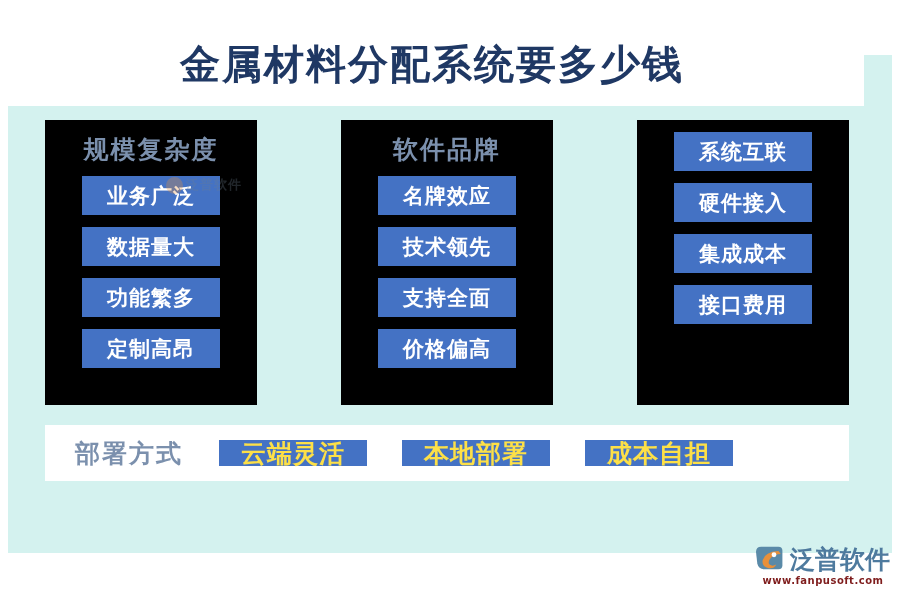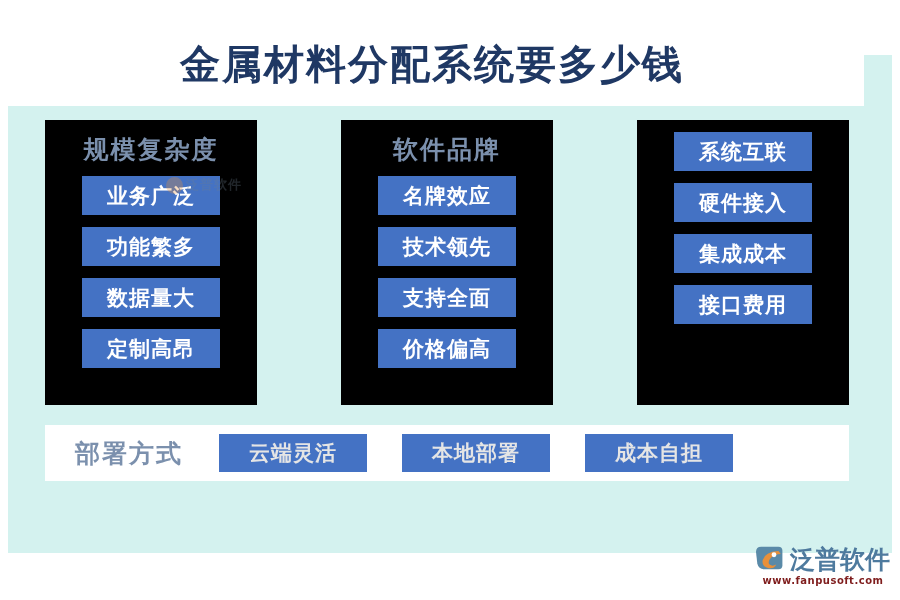--- a/index.html
+++ b/index.html
@@ -114,25 +114,25 @@
     font-family: "DejaVu Serif", "Liberation Serif", serif;
     font-size: 25px;
     font-weight: 700;
     color: #7b90ad;
     letter-spacing: 2px;
     margin-right: 36px;
     white-space: nowrap;
   }
   .bottom-chip {
     width: 148px;
-    height: 38px;
+    height: 26px;
     background: #4472c4;
-    color: #e5e5e5;
-    font-family: "DejaVu Serif", "Liberation Serif", serif;
-    font-size: 21px;
+    color: #fde047;
+    font-family: "DejaVu Serif", "Liberation Serif", serif;
+    font-size: 25px;
     font-weight: 700;
     letter-spacing: 1px;
     display: flex;
     align-items: center;
     justify-content: center;
     margin-right: 35px;
     white-space: nowrap;
   }
 
   
@@ -206,22 +206,22 @@
 
   <div class="title-box">
     <div class="title-text">金属材料分配系统要多少钱</div>
   </div>
 
   <div class="cards-row">
 
     <div class="card">
       <div class="card-title">规模复杂度</div>
       <div class="chip">业务广泛</div>
+      <div class="chip">数据量大</div>
       <div class="chip">功能繁多</div>
-      <div class="chip">数据量大</div>
       <div class="chip">定制高昂</div>
     </div>
 
     <div class="card">
       <div class="card-title">软件品牌</div>
       <div class="chip">名牌效应</div>
       <div class="chip">技术领先</div>
       <div class="chip">支持全面</div>
       <div class="chip">价格偏高</div>
     </div>

